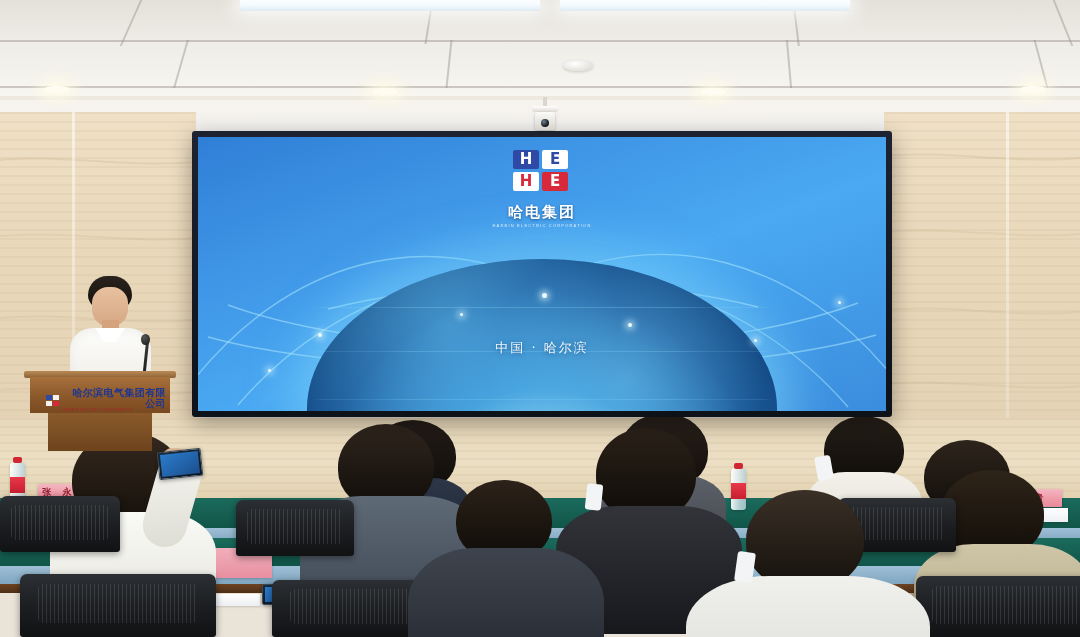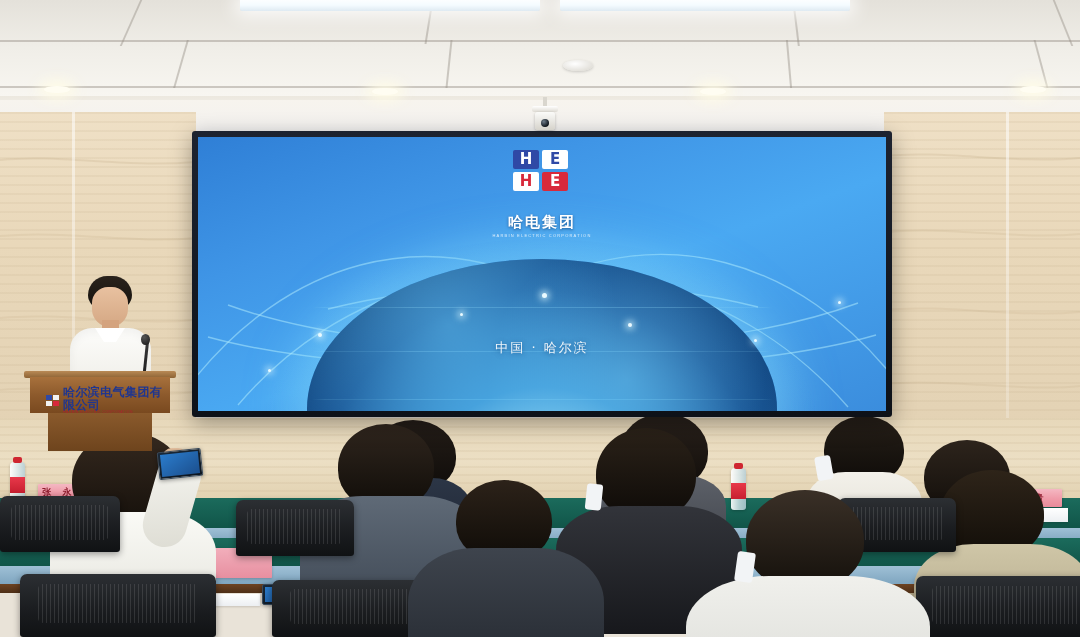--- a/index.html
+++ b/index.html
@@ -83,21 +83,21 @@
 
   .logo-wrap{position:absolute;left:0;right:0;top:13px;text-align:center;}
   .logo-mark{display:inline-block;position:relative;width:58px;height:44px;}
   .lq{position:absolute;width:26px;height:19px;border-radius:2px;
      display:flex;align-items:center;justify-content:center;
      font-weight:bold;font-size:15px;line-height:1;font-family:"DejaVu Sans",sans-serif;}
   .lq1{left:0;top:0;background:#2f49a6;color:#ffffff;}
   .lq2{left:29px;top:0;background:#ffffff;color:#2f49a6;}
   .lq3{left:0;top:22px;background:#ffffff;color:#d8293b;}
   .lq4{left:29px;top:22px;background:#d8293b;color:#ffffff;}
-  .logo-cn{margin-top:15px;font-size:15px;font-weight:bold;color:#ffffff;letter-spacing:2px;
+  .logo-cn{margin-top:5px;font-size:15px;font-weight:bold;color:#ffffff;letter-spacing:2px;
     text-shadow:0 1px 3px rgba(0,40,90,.6);font-family:"DejaVu Sans",sans-serif;}
   .logo-en{margin-top:1px;font-size:4px;color:rgba(255,255,255,.8);letter-spacing:1.2px;}
 
   .scr-title1{position:absolute;left:0;right:0;top:92px;text-align:center;
     font-size:36px;font-weight:bold;color:#ffffff;letter-spacing:1px;
     font-family:"DejaVu Sans",sans-serif;
     text-shadow:0 2px 7px rgba(8,52,110,.75), 0 0 16px rgba(180,230,255,.45);}
   .scr-title2{position:absolute;left:0;right:0;top:138px;text-align:center;
     font-size:36px;font-weight:bold;color:#ffffff;letter-spacing:38px;text-indent:38px;
     font-family:"DejaVu Sans",sans-serif;
@@ -140,22 +140,22 @@
     background:linear-gradient(180deg,#8a5a2c,#6e441d);}
   .pod-sign{position:absolute;left:16px;top:14px;width:120px;height:19px;
     display:flex;align-items:center;}
   .pod-logo{width:13px;height:11px;margin-right:4px;position:relative;flex:0 0 auto;}
   .pl{position:absolute;width:6px;height:5px;}
   .pl1{left:0;top:0;background:#2f49a6;}
   .pl2{left:7px;top:0;background:#f2f2f2;}
   .pl3{left:0;top:6px;background:#f2f2f2;}
   .pl4{left:7px;top:6px;background:#d8293b;}
   .pod-txt{line-height:1.05;}
-  .pod-cn{font-size:12px;font-weight:bold;color:#20368f;letter-spacing:.4px;
-    font-family:"DejaVu Sans",sans-serif;}
+  .pod-cn{font-size:10px;font-weight:bold;color:#20368f;letter-spacing:.4px;
+    font-family:"DejaVu Sans",sans-serif;text-align:right;}
   .pod-en{font-size:3.4px;color:#b02030;letter-spacing:.5px;}
 
   
   .deskrow{position:absolute;background:linear-gradient(180deg,#1b6b5c,#0f5246);}
   .desktop{position:absolute;background:linear-gradient(180deg,#9fc0d6,#7ba2bd);}
   .desk-edge{position:absolute;background:linear-gradient(180deg,#6d4322,#4e2f17);}
 
   .chair{position:absolute;border-radius:7px 7px 3px 3px;
     background:linear-gradient(180deg,#2c2f33 0%,#1b1d20 55%,#101214 100%);
     box-shadow:0 2px 7px rgba(0,0,0,.4);}

